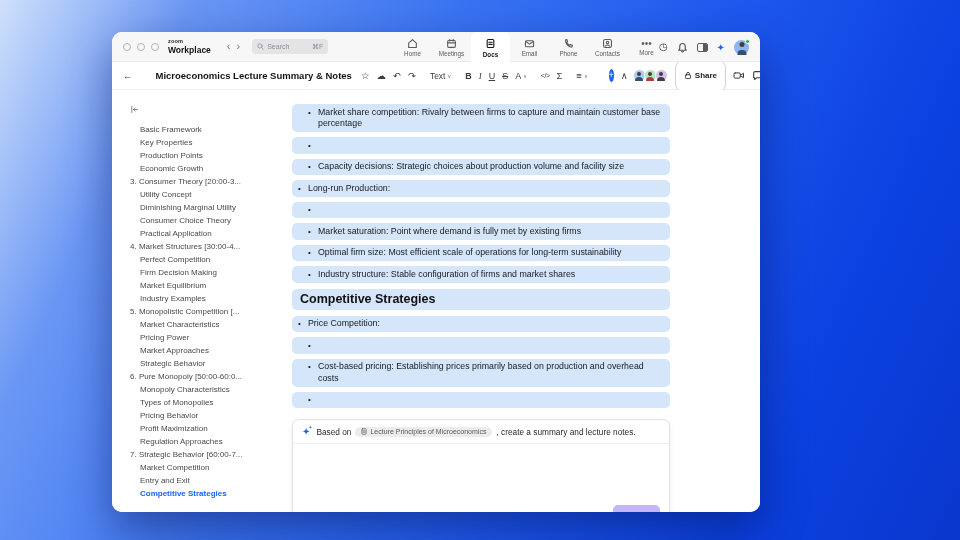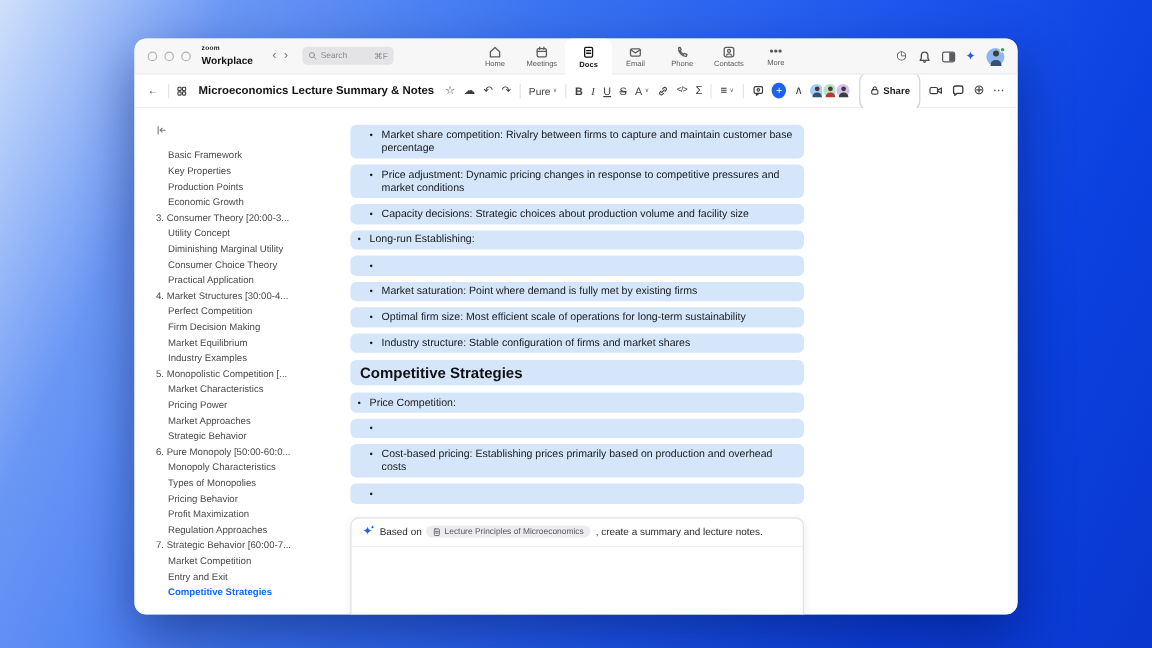--- a/index.html
+++ b/index.html
@@ -2,21 +2,21 @@
 <html><head>
 <meta charset="utf-8">
 <style>
   * { margin:0; padding:0; box-sizing:border-box; }
   html,body { width:960px; height:540px; overflow:hidden; }
   body { font-family:"Liberation Sans","DejaVu Sans",sans-serif; }
 
   .screen { position:relative; width:960px; height:540px;
     background:linear-gradient(115deg,#cfe0fb 0%,#6a97f5 16%,#3a74f2 38%,#1d57ee 62%,#0b41e0 82%,#0a37cd 100%); }
 
-  .window { position:absolute; left:112px; top:32px; width:736px; height:480px;
+  .window { position:absolute; left:112px; top:32px; width:648px; height:480px;
     background:#fff; border-radius:10px; overflow:hidden; display:flex; flex-direction:column;
     box-shadow:0 18px 45px rgba(0,10,70,.45); }
 
   
   .topbar { position:relative; flex:0 0 30px; height:30px; background:#f7f7f8;
     border-bottom:1px solid #ebebed; display:flex; align-items:center; }
   .lights { display:flex; gap:6px; margin-left:11px; }
   .light { width:8px; height:8px; border-radius:50%; border:1px solid #b3b3b6; background:transparent; }
   .logo { display:flex; flex-direction:column; margin-left:9px; line-height:1; }
   .logo .lz { font-size:5.5px; font-weight:bold; color:#222; letter-spacing:.2px; }
@@ -205,21 +205,21 @@
           <rect x="1.4" y="5.6" width="3" height="3" rx=".8"></rect>
           <rect x="5.6" y="5.6" width="3" height="3" rx=".8"></rect>
         </svg>
       <span class="doc-title">Microeconomics Lecture Summary &amp; Notes</span>
       <span class="ti">☆</span>
       <span class="ti">☁</span>
       <span class="ti">↶</span>
       <span class="ti">↷</span>
       <span class="sep"></span>
       <span class="txt-dd">
-        <span>Pure</span>
+        <span>Text</span>
         <span class="caret">∨</span>
       </span>
       <span class="sep"></span>
       <span class="fmt b">B</span>
       <span class="fmt i">I</span>
       <span class="fmt u">U</span>
       <span class="fmt s">S</span>
       <span class="txt-dd">
         <span class="fmt">A</span>
         <span class="caret">∨</span>
@@ -312,29 +312,28 @@
       </div>
 
       <div class="content">
         <div class="blocks">
             <div class="block l2">
               <span class="bullet">•</span>
               <span>Market share competition: Rivalry between firms to capture and maintain customer base percentage</span>
             </div>
             <div class="block l2">
               <span class="bullet">•</span>
-              <span>Price adjustment: Dynamic pricing changes in response to competitive pressures and market conditions</span>
             </div>
             <div class="block l2">
               <span class="bullet">•</span>
               <span>Capacity decisions: Strategic choices about production volume and facility size</span>
             </div>
             <div class="block l1">
               <span class="bullet">•</span>
-              <span>Long-run Establishing:</span>
+              <span>Long-run Production:</span>
             </div>
             <div class="block l2">
               <span class="bullet">•</span>
             </div>
             <div class="block l2">
               <span class="bullet">•</span>
               <span>Market saturation: Point where demand is fully met by existing firms</span>
             </div>
             <div class="block l2">
               <span class="bullet">•</span>

